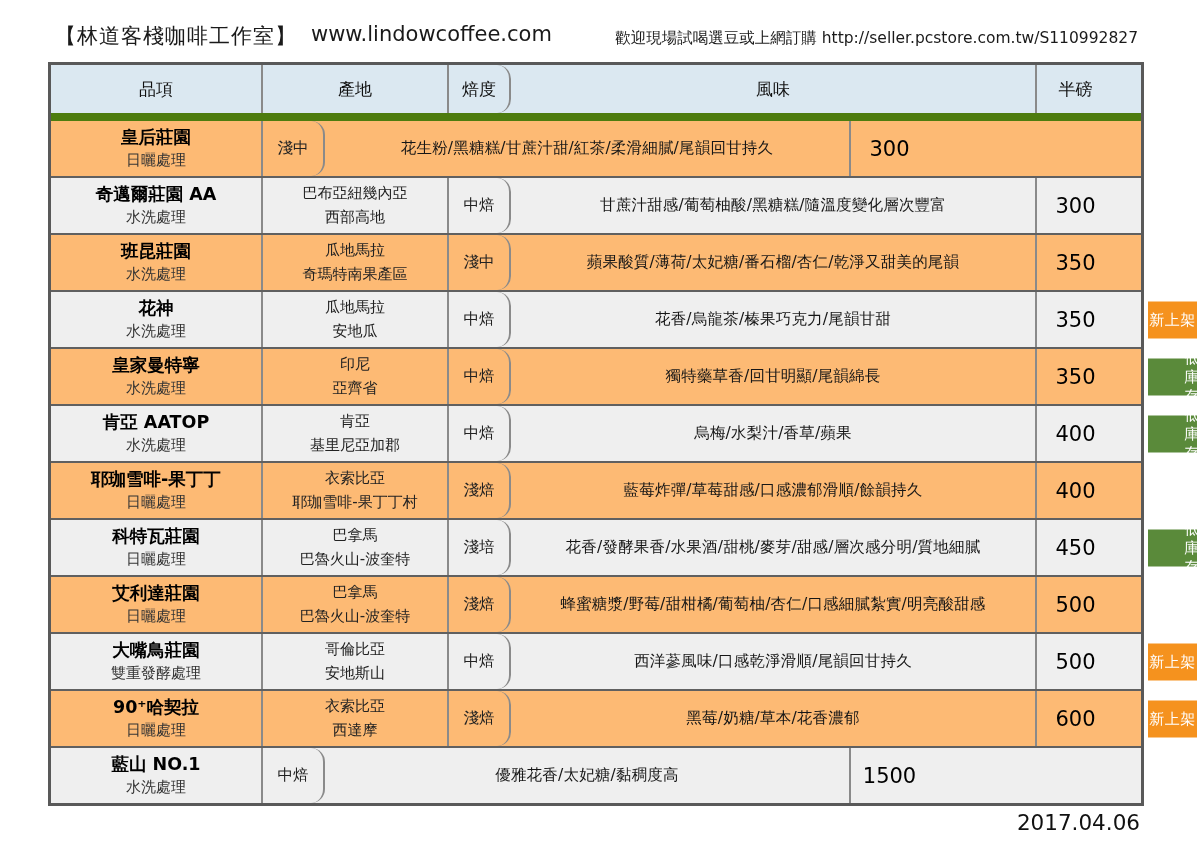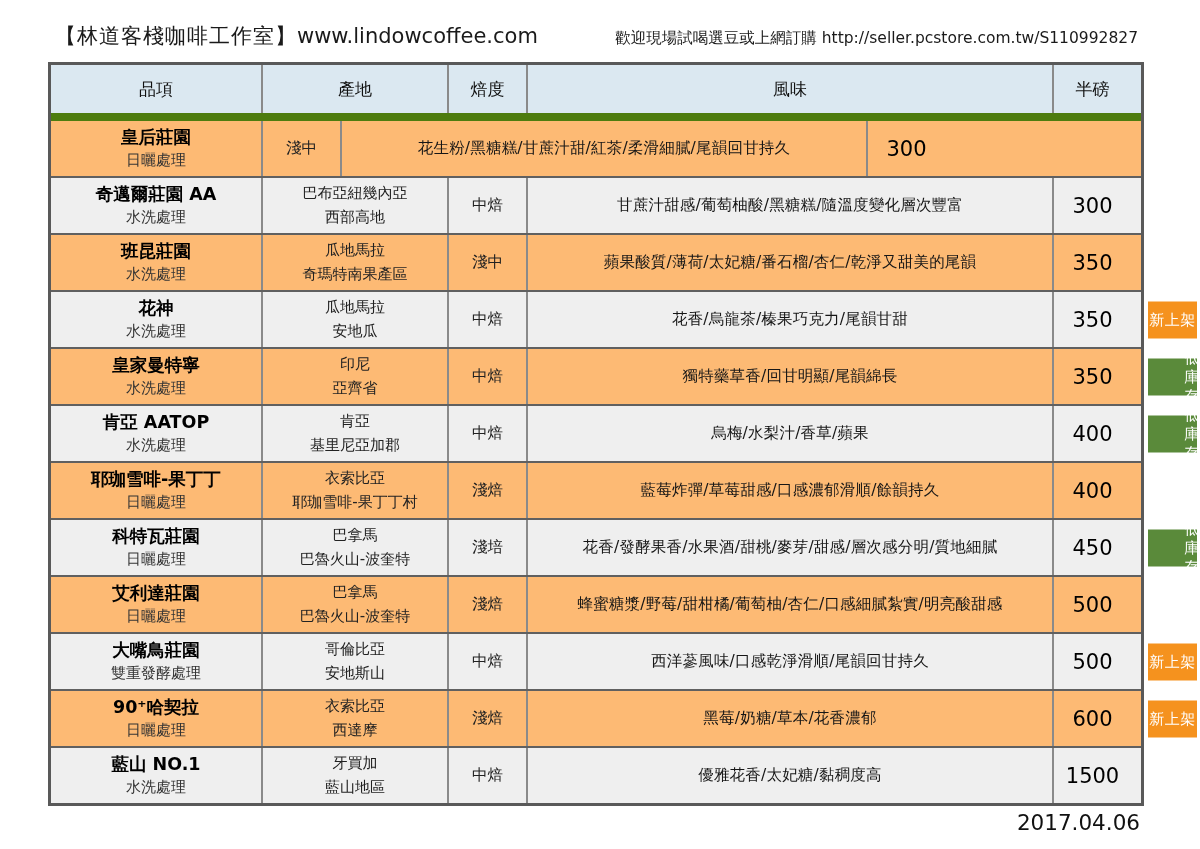--- a/index.html
+++ b/index.html
@@ -5,42 +5,42 @@
   * { box-sizing: border-box; margin: 0; padding: 0; }
   html, body { width: 1200px; height: 849px; background: #ffffff; overflow: hidden; }
   body { font-family: "DejaVu Sans", sans-serif; color: #1a1a1a; position: relative; }
 
   
   .topbar {
     position: absolute; left: 0; top: 0; width: 1200px; height: 62px;
     display: flex; align-items: baseline; justify-content: space-between;
     padding: 22px 62px 0 55px;
   }
-  .topbar-left { display: flex; align-items: center; }
+  .topbar-left { display: flex; align-items: flex-start; gap: 14px; }
   .shop-name  { font-size: 21px; font-weight: 500; letter-spacing: 1px; }
   .shop-site  { font-size: 21px; font-weight: 400; }
   .topbar-right { font-size: 15.5px; font-weight: 400; }
 
   
   .ptable {
     position: absolute; left: 48px; top: 62px; width: 1096px;
     border: 3px solid var(--tborder, #595959);
     background: #fff;
   }
   .thead, .trow { display: flex; width: 100%; }
   .thead { height: 56px; background: var(--header-bg, #dbe8f1); border-bottom: 8px solid #4d7c0f; }
   .trow  { height: 57px; background: #fdba74; border-bottom: 2px solid #606060; position: relative; }
   .trow:last-child { height: 55px; border-bottom: none; }
   .trow.alt { background: var(--alt-bg, #efefef); }
 
   .cell {
     display: flex; flex-direction: column; align-items: center; justify-content: center;
     border-right: 2px solid #8a8a8a; text-align: center; padding: 2px 4px;
   }
-  .c1 { width: 212px; } .c2 { width: 186px; } .c3 { width: 79px; }
+  .c1 { width: 212px; } .c2 { width: 186px; } .c3 { width: 62px; border-radius: 14px; }
   .c4 { width: 526px; } .c5 { width: 77px; border-right: none; }
 
   .thead .cell { font-size: 17px; font-weight: 400; color: #111; }
 
   .item-name    { font-size: 17.5px; font-weight: 700; color: #000; line-height: 1.3; }
   .item-process { font-size: 15px; font-weight: 400; color: #333; line-height: 1.4; margin-top: 2px; }
   .origin-line  { font-size: 15px; color: #222; line-height: 1.55; }
   .c-roast      { font-size: 15.5px; color: #222; }
   .c-flavor     { font-size: 15.5px; color: #161616; letter-spacing: 0.2px; }
   .c-price      { font-size: 21px; color: #000; }
@@ -241,24 +241,20 @@
     <div class="cell c4 c-flavor">黑莓/奶糖/草本/花香濃郁</div>
     <div class="cell c5 c-price">600</div>
     <div class="badge badge-new">新上架</div>
   </div>
 
   <div class="trow alt">
     <div class="cell c1">
       <div class="item-name">藍山 NO.1</div>
       <div class="item-process">水洗處理</div>
     </div>
-    <div class="cell c2">
-      <div class="origin-line origin1">牙買加</div>
-      <div class="origin-line origin2">藍山地區</div>
-    </div>
     <div class="cell c3 c-roast">中焙</div>
     <div class="cell c4 c-flavor">優雅花香/太妃糖/黏稠度高</div>
     <div class="cell c5 c-price">1500</div>
 
   </div>
 </div>
 </div>
 
 <div class="datefoot">2017.04.06</div>
 

